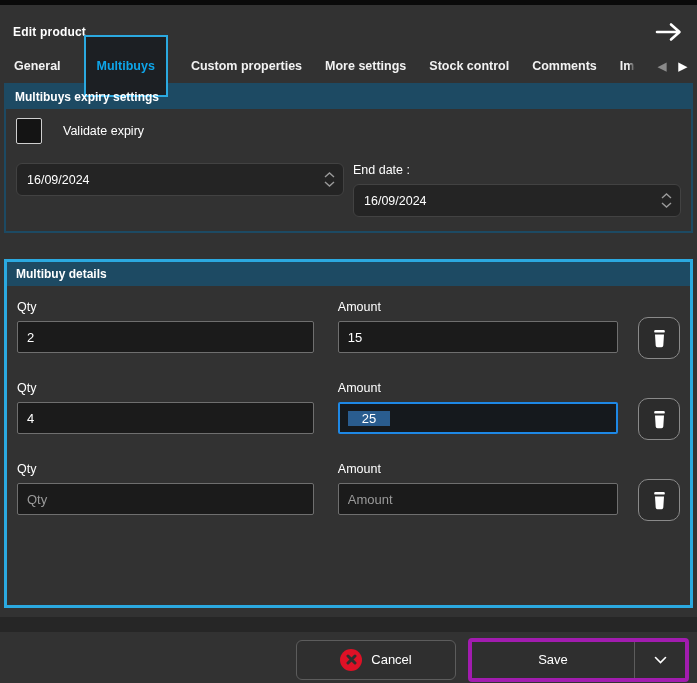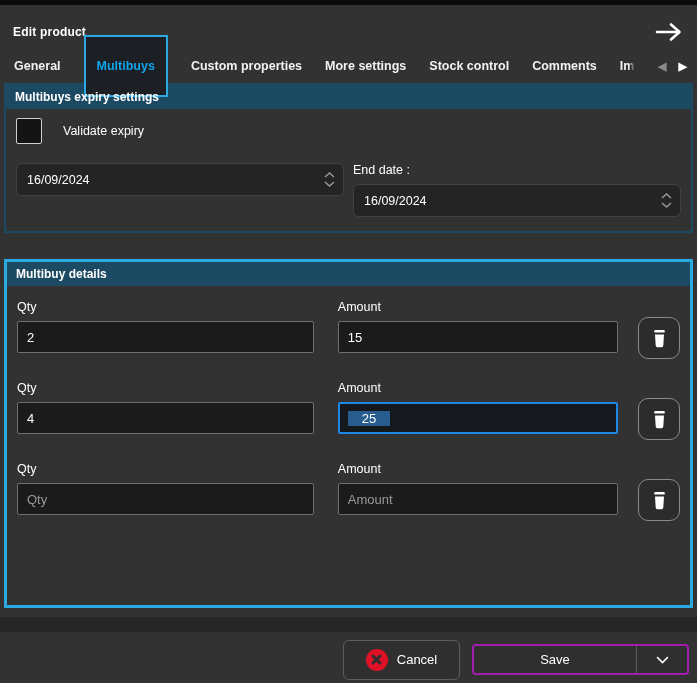--- a/index.html
+++ b/index.html
@@ -100,29 +100,29 @@
   .content-end-strip { height:15px; background:#262626; margin-top:0; }
   .footer {
     height:61px; display:flex; align-items:center; justify-content:flex-end;
     gap:12px; padding:0 8px 6px 0;
   }
   .btn {
     background:#2f2f2f; border:1px solid #5c5c5c; color:#ffffff;
     font-family:"Liberation Sans",sans-serif; font-size:13px; cursor:pointer;
   }
   .cancel-btn {
-    width:117px; height:40px; border-radius:6px;
+    width:160px; height:40px; border-radius:6px;
     display:flex; align-items:center; justify-content:center; gap:9px;
   }
   .cancel-icon {
     width:22px; height:22px; border-radius:50%; background:#de1126;
     display:flex; align-items:center; justify-content:center; flex:0 0 auto;
   }
   .save-group {
-    display:flex; height:31px; border:2px solid #a21caf; border-radius:4px;
+    display:flex; height:44px; border:4px solid #a21caf; border-radius:4px;
     overflow:hidden; background:#2f2f2f;
   }
   .save-main {
     width:162px; height:100%; border:none; background:transparent;
     display:flex; align-items:center; justify-content:center;
   }
   .save-caret {
     width:51px; height:100%; border:none; border-left:1px solid #5c5c5c;
     background:transparent; display:flex; align-items:center; justify-content:center;
   }

